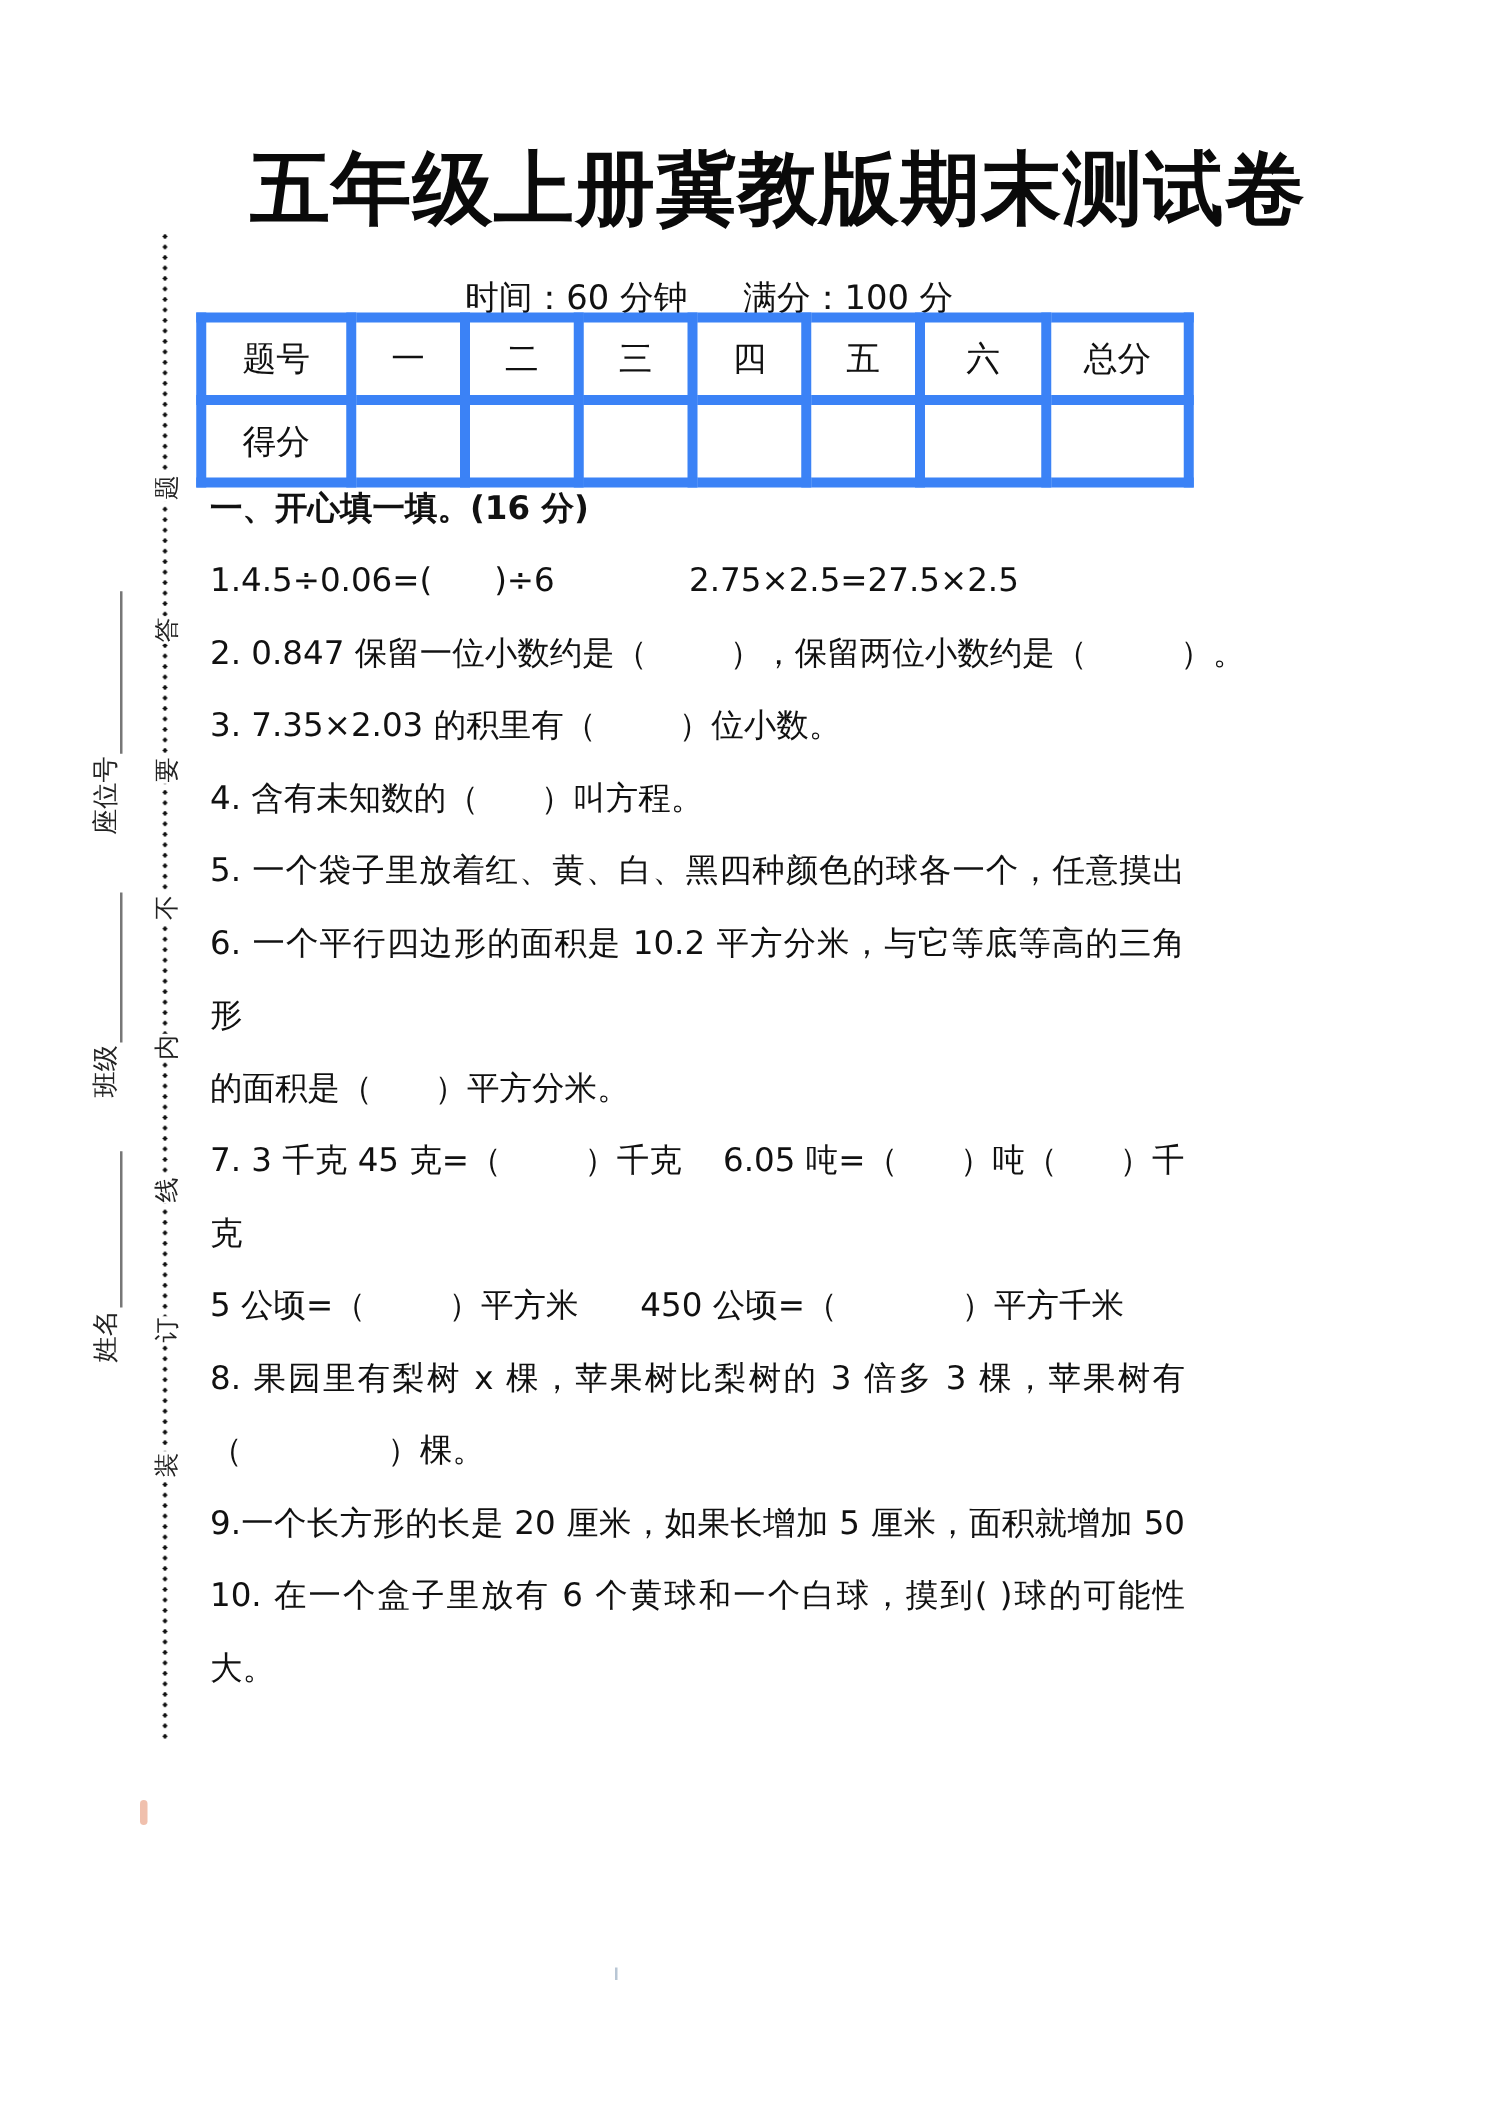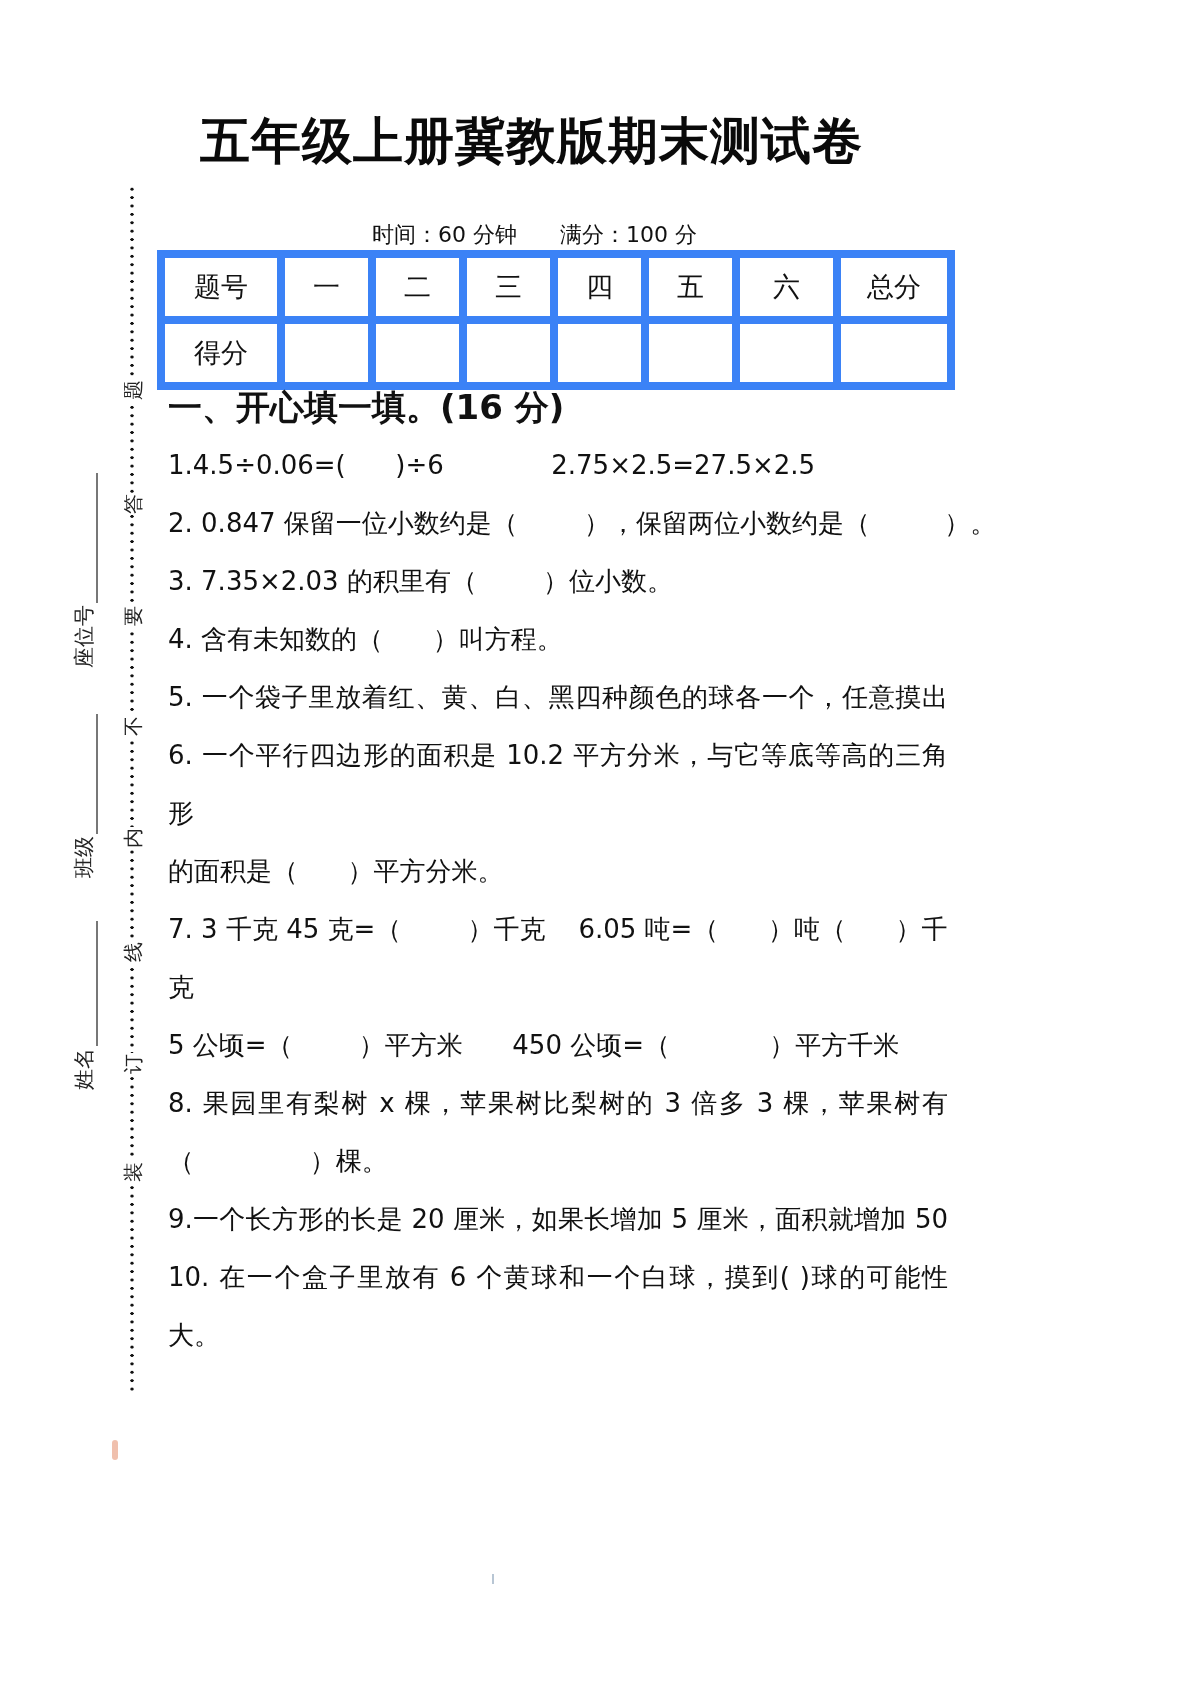--- a/index.html
+++ b/index.html
@@ -6,26 +6,26 @@
     body {
       width: 1191px; height: 1684px;
       background: #ffffff;
       position: relative;
       overflow: hidden;
       font-family: "DejaVu Sans", "Liberation Sans", sans-serif;
       color: #111111;
     }
     .title {
       position: absolute; left: 200px; top: 108px;
-      font-size: 50px; font-weight: bold; letter-spacing: 1px;
+      font-size: 64px; font-weight: bold; letter-spacing: 1px;
       white-space: nowrap; color: #0a0a0a;
     }
     .subtitle {
       position: absolute; left: 372px; top: 220px;
-      font-size: 22px; white-space: nowrap;
+      font-size: 27px; white-space: nowrap;
     }
     .subtitle span { margin-right: 36px; }
     table.score {
       position: absolute; left: 157px; top: 250px;
       border-collapse: collapse;
       font-size: 27px;
     }
     table.score td {
       border: 8px solid #3b82f6;
       height: 58px; text-align: center; padding: 0;
@@ -44,21 +44,21 @@
     .field {
       position: absolute; left: 70px; transform: rotate(-90deg); transform-origin: left top;
       font-size: 21px; white-space: nowrap; color: #222;
       display: flex; align-items: flex-end;
     }
     .field .line { display: inline-block; height: 0; border-bottom: 2px solid #777; margin-left: 2px; }
     .content {
       position: absolute; left: 168px; top: 378px; width: 780px;
       font-size: 26px; line-height: 58px;
     }
-    .section-heading { font-weight: bold; font-size: 34px; }
+    .section-heading { font-weight: bold; font-size: 26px; }
     .line-row { white-space: pre; }
     .justify { text-align: justify; text-align-last: justify; white-space: normal; }
     .smudge { position: absolute; background: #e9a58a; opacity: 0.7; }
     .speck { position: absolute; background: #b8c6d4; }
   </style>
 </head>
 <body>
 
 <div class="title">五年级上册冀教版期末测试卷</div>
 

